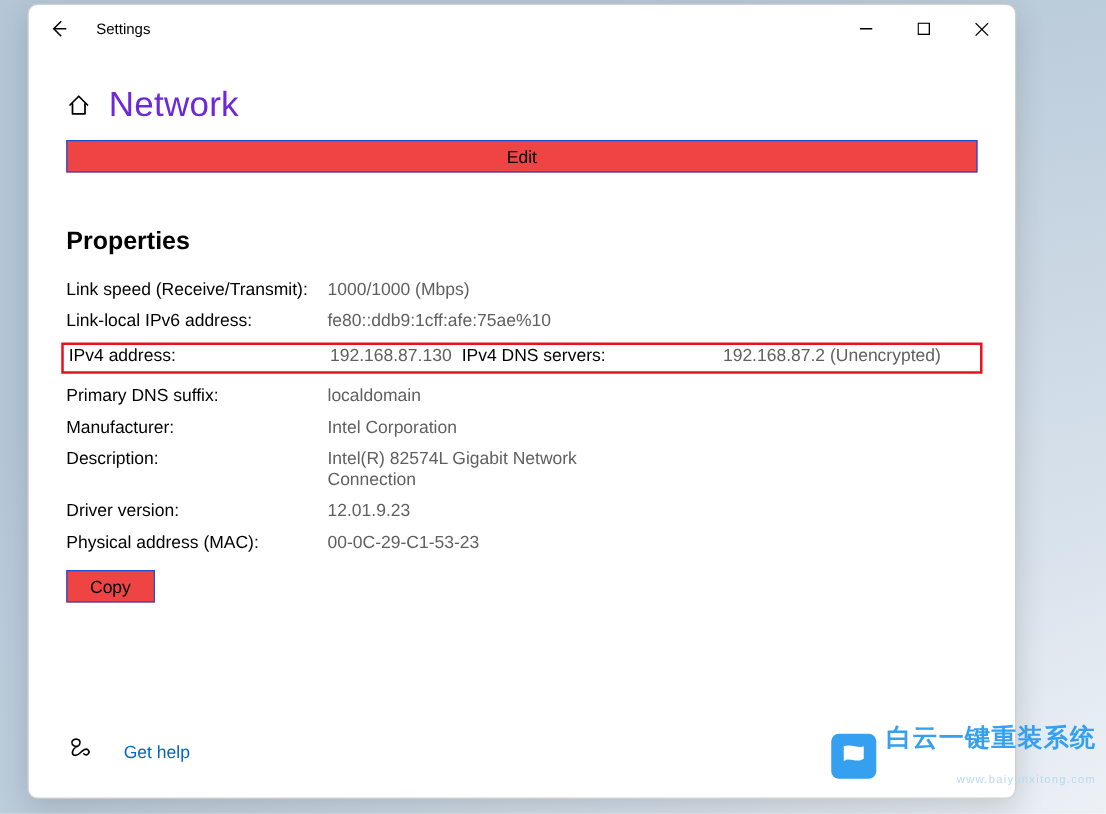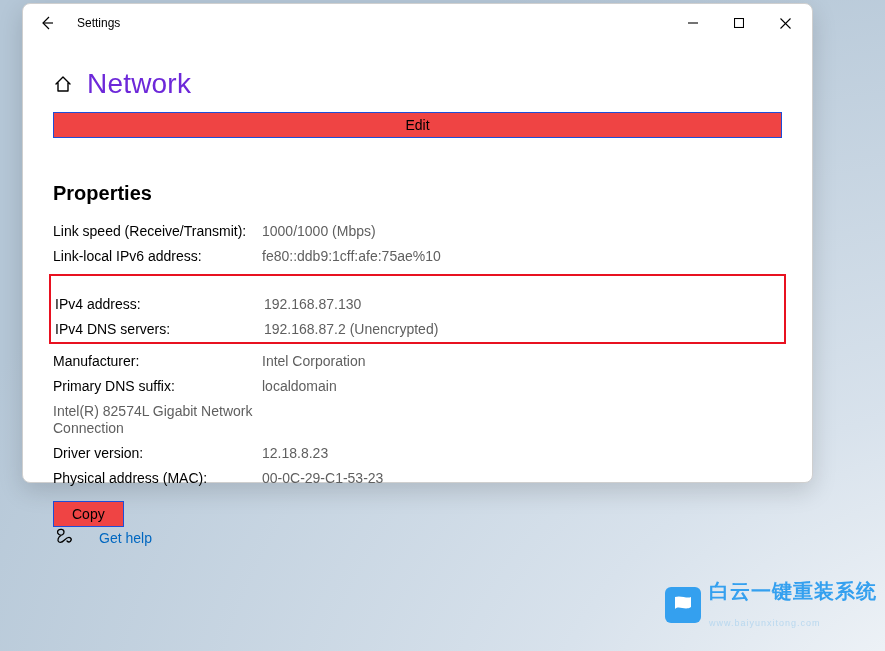--- a/index.html
+++ b/index.html
@@ -7,21 +7,21 @@
       font-family: "Segoe UI", Arial, sans-serif;
       width: 885px; height: 651px;
       overflow: hidden;
       background: #c0d0dc;
       background: radial-gradient(ellipse at 120% 120%, #ffffff 0%, #d8e2ec 35%, #b5c7d7 80%);
       position: relative;
     }
     .window {
       position: absolute;
       left: 22px; top: 3px;
-      width: 791px; height: 480px;
+      width: 791px; height: 636px;
       background: #ffffff;
       border-radius: 8px;
       border: 1px solid #cfcfcf;
       box-shadow: 0 8px 24px rgba(0,0,0,0.15);
       display: flex; flex-direction: column;
     }
     .titlebar {
       height: 38px;
       display: flex; align-items: center;
       padding: 0 4px 0 0;
@@ -87,22 +87,22 @@
       width: 209px;
       color: #000;
     }
     .row .value {
       color: #5f5f5f;
       max-width: 230px;
     }
     .highlight-box {
       border: 2px solid #e81120;
       margin: 1px -4px 1px -4px;
-      padding: 20px 4px 4px 4px;
-      display: flex; flex-direction: column; gap: 8px;
+      padding: 0 4px 4px 4px;
+      display: flex; flex-direction: row; gap: 8px;
     }
     .btn.copy { margin-top: 14px; padding: 4px 18px; }
     .footer-help {
       margin-top: auto;
       display: flex; align-items: center;
       gap: 26px;
       padding: 0 0 26px 2px;
     }
     .help-link {
       color: #0067c0;
@@ -119,21 +119,21 @@
       width: 36px; height: 36px;
       background: #34a0ef;
       border-radius: 6px;
       display: flex; align-items: center; justify-content: center;
     }
     .brand-txt {
       display: flex; flex-direction: column;
       line-height: 1;
     }
     .brand-main { font-size: 20px; color: #34a0ef; font-weight: 600; letter-spacing: 1px;}
-    .brand-sub  { font-size: 9px;  color: #b9d8ef; letter-spacing: 1px; margin-top: 18px;}
+    .brand-sub  { font-size: 9px;  color: #b9d8ef; letter-spacing: 1px; margin-top: 18px; text-align: right;}
   </style>
 </head>
 <body>
 
 <div class="window">
   <div class="titlebar">
     <div class="back">
       <svg width="16" height="16" viewBox="0 0 16 16">
           <path d="M10 2 L4 8 L10 14" fill="none" stroke="#000" stroke-width="1.2"></path>
           <path d="M4 8 H14" fill="none" stroke="#000" stroke-width="1.2"></path>
@@ -189,33 +189,34 @@
           <span class="label">IPv4 address:</span>
           <span class="value">192.168.87.130</span>
         </div>
         <div class="row">
           <span class="label">IPv4 DNS servers:</span>
           <span class="value">192.168.87.2 (Unencrypted)</span>
         </div>
       </div>
 
       <div class="row">
+        <span class="label">Primary DNS suffix:</span>
+        <span class="value">localdomain</span>
+      </div>
+      <div class="row">
         <span class="label">Manufacturer:</span>
         <span class="value">Intel Corporation</span>
       </div>
       <div class="row">
-        <span class="label">Primary DNS suffix:</span>
-        <span class="value">localdomain</span>
-      </div>
-      <div class="row">
+        <span class="label">Description:</span>
         <span class="value">Intel(R) 82574L Gigabit Network Connection</span>
       </div>
       <div class="row">
         <span class="label">Driver version:</span>
-        <span class="value">12.18.8.23</span>
+        <span class="value">12.01.9.23</span>
       </div>
       <div class="row">
         <span class="label">Physical address (MAC):</span>
         <span class="value">00-0C-29-C1-53-23</span>
       </div>
     </div>
 
     <div>
       <button class="btn copy">Copy</button>
     </div>

